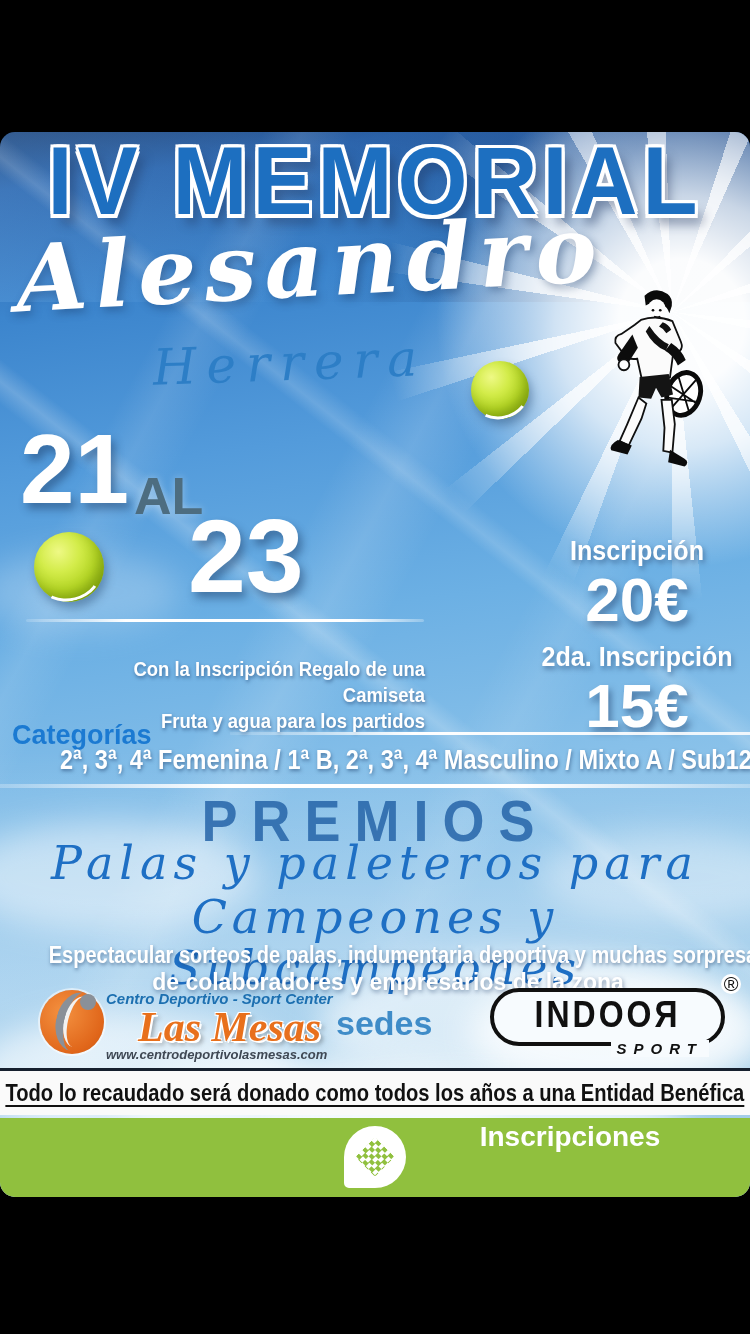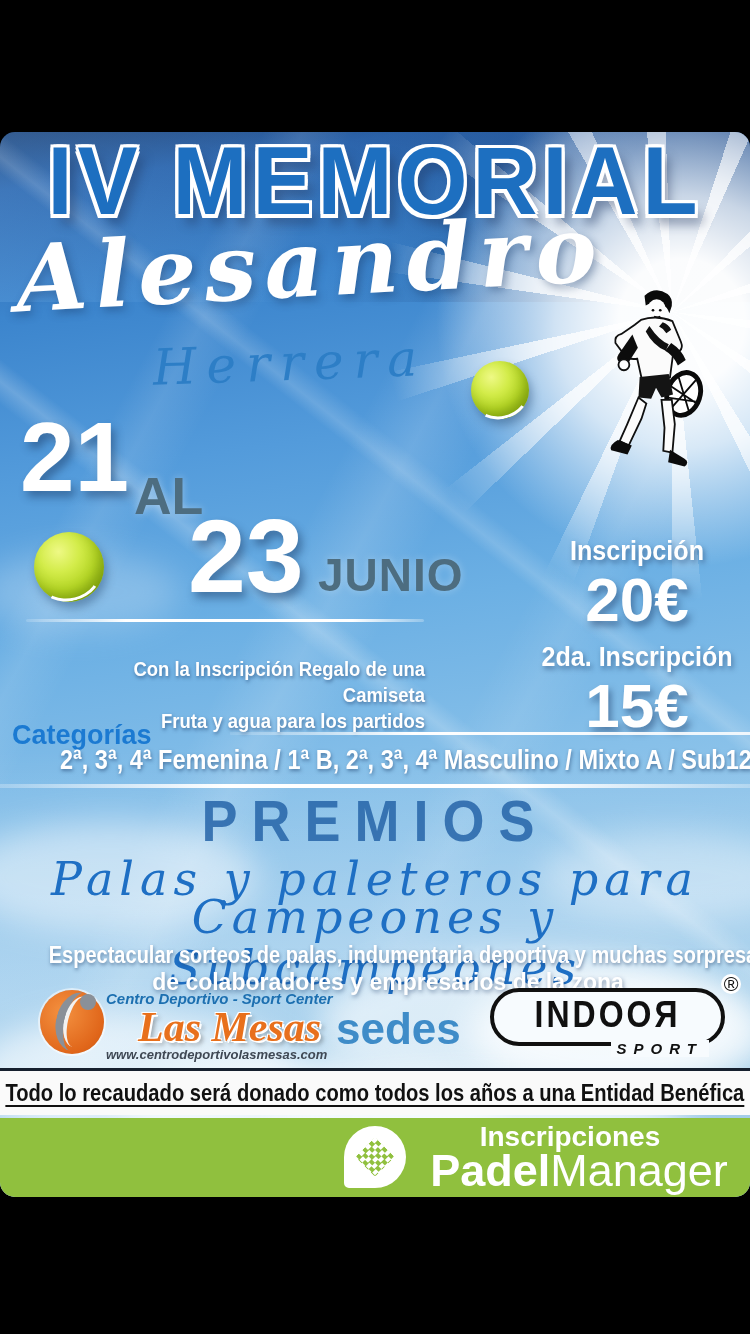--- a/index.html
+++ b/index.html
@@ -41,21 +41,21 @@
   .ball{position:absolute;z-index:2;border-radius:50%;
     background:radial-gradient(circle at 35% 28%,#eef985 0%,#d3ec4a 30%,#b5d626 56%,#8fb512 80%,#739305 100%);
     box-shadow:3px 6px 10px rgba(10,40,80,.35), inset -5px -7px 12px rgba(90,115,0,.35);}
   .ball::after{content:"";position:absolute;left:6%;top:28%;width:82%;height:62%;
     border:3px solid transparent;border-bottom-color:#fff;border-radius:50%;transform:rotate(-14deg);}
   .ball-1{left:471px;top:229px;width:58px;height:58px;}
   .ball-2{left:34px;top:400px;width:70px;height:70px;}
 
   .boy{left:598px;top:154px;width:110px;height:200px;}
 
-  .d-from{left:20px;top:276px;font-size:98px;font-weight:bold;color:#fff;line-height:1;
+  .d-from{left:20px;top:288px;font-size:98px;font-weight:bold;color:#fff;line-height:1;
     text-shadow:4px 6px 8px rgba(25,50,90,.45);}
   .d-al{left:134px;top:338px;font-size:52px;font-weight:bold;color:#4d6d80;line-height:1;
     text-shadow:0 0 8px rgba(255,255,255,.35);}
   .d-to{left:188px;top:372px;font-size:104px;font-weight:bold;color:#fff;line-height:1;
     text-shadow:4px 6px 8px rgba(25,50,90,.45);}
   .d-month{left:318px;top:420px;font-size:46px;font-weight:bold;color:#4d6d80;letter-spacing:1px;line-height:1;
     text-shadow:0 0 8px rgba(255,255,255,.3);}
   .rule-1{left:26px;top:487px;width:398px;height:3px;border-radius:2px;
     background:linear-gradient(90deg,rgba(255,255,255,.15),#fff 25%,#fff 82%,rgba(255,255,255,.25));}
 
@@ -72,21 +72,21 @@
   .cat-rule{left:230px;top:600px;width:520px;height:3px;
     background:linear-gradient(90deg,rgba(255,255,255,.1),#fff 35%,rgba(255,255,255,.85));}
   .cat-list{left:0;top:612px;width:750px;text-align:center;color:#fff;font-weight:bold;font-size:28px;
     transform:scaleX(.84);transform-origin:center;text-shadow:1px 2px 4px rgba(25,55,100,.5);white-space:nowrap;}
   .rule-2{left:0;top:652px;width:750px;height:4px;
     background:linear-gradient(90deg,rgba(255,255,255,.25),#fff 30%,#fff 70%,rgba(255,255,255,.3));}
 
   .premios-title{left:0;top:658px;width:750px;text-align:center;font-size:54px;font-weight:bold;
     letter-spacing:14px;color:rgba(38,100,168,.85);filter:blur(.6px);transform:scaleY(1.05);}
   .premios-s1{left:0;top:706px;width:750px;text-align:center;font-size:46px;letter-spacing:6px;
-    color:#1e6fc4;line-height:1.1;margin-top:16px;}
+    color:#1e6fc4;line-height:1.1;}
   .premios-s2{left:0;top:760px;width:750px;text-align:center;font-size:46px;letter-spacing:5px;
     color:#1e6fc4;line-height:1.1;}
 
   .raffle-1{left:0;top:810px;width:750px;text-align:center;color:#fff;font-weight:bold;font-size:23px;
     transform:scaleX(.87);transform-origin:center;white-space:nowrap;text-shadow:1px 2px 4px rgba(25,55,100,.5);}
   .raffle-2{left:13px;top:837px;width:750px;text-align:center;color:#fff;font-weight:bold;font-size:23px;
     text-shadow:1px 2px 4px rgba(25,55,100,.5);}
 
   .lm-icon{left:40px;top:858px;width:64px;height:64px;border-radius:50%;
     background:radial-gradient(circle at 35% 35%,#f49140,#e0661a 70%,#c75510);
@@ -95,21 +95,21 @@
     border-radius:50%;transform:rotate(14deg);}
   .lm-swoosh2{position:absolute;left:24px;top:6px;width:26px;height:52px;border-left:4px solid #f2f2f2;
     border-radius:50%;transform:rotate(14deg);}
   .lm-head{position:absolute;right:8px;top:4px;width:16px;height:16px;border-radius:50%;background:#8a9098;}
   .lm-text{left:106px;top:858px;width:230px;}
   .lm-tagline{font-size:15px;font-weight:bold;font-style:italic;color:#1c6fb0;white-space:nowrap;}
   .lm-name{font-family:"Liberation Serif", serif;font-style:italic;font-weight:bold;font-size:42px;
     line-height:40px;color:#e8701c;white-space:nowrap;
     text-shadow:2px 2px 0 #fff,-1px -1px 0 #fff,1px -1px 0 #fff,-1px 1px 0 #fff,4px 4px 4px rgba(60,60,60,.4);margin-left:32px;}
   .lm-url{font-size:13px;font-weight:bold;font-style:italic;color:#3f4854;white-space:nowrap;}
-  .sedes{left:336px;top:872px;font-size:44px;font-weight:bold;color:#3f8cc8;}
+  .sedes{left:336px;top:872px;font-size:34px;font-weight:bold;color:#3f8cc8;}
 
   .indoor{left:490px;top:856px;width:235px;height:58px;}
   .indoor-pill{position:absolute;inset:0;border:4px solid #101010;border-radius:31px;background:#f7fbfe;
     display:flex;align-items:center;justify-content:center;text-align:right;}
   .indoor-name{font-size:32px;font-weight:bold;letter-spacing:3px;color:#101010;transform:scaleY(1.15);margin-top:-6px;}
   .indoor-sport{position:absolute;right:16px;bottom:-11px;background:#f7fbfe;padding:0 6px;
     font-size:15px;font-weight:bold;font-style:italic;letter-spacing:7px;color:#101010;}
   .indoor-reg{position:absolute;right:-16px;top:-14px;font-size:20px;color:#101010;background:#fff;
     border-radius:50%;line-height:20px;width:20px;height:20px;text-align:center;}
 
@@ -179,21 +179,20 @@
     <path d="M68 150 l48 -5 7 34 -19 5 -9 -16 -8 18 -21 -2 z" fill="#141414"></path>
     <path d="M66 184 l-19 45 -12 27 15 7 21 -44 8 -25 z" fill="#fcfcfc" stroke="#101010" stroke-width="3"></path>
     <path d="M104 188 l5 46 -2 38 15 3 4 -47 -5 -40 z" fill="#fcfcfc" stroke="#101010" stroke-width="3"></path>
     <path d="M32 254 q-15 8 -11 17 l27 7 7 -15 z" fill="#0b0b0b"></path>
     <path d="M118 270 l-3 21 27 7 q9 -7 0 -13 z" fill="#0b0b0b"></path>
   </svg>
 
   <div class="layer d-from">21</div>
   <div class="layer d-al">AL</div>
   <div class="layer d-to">23</div>
-  <div class="layer d-month">JUNIO</div>
   <div class="layer rule-1"></div>
 
   <div class="layer price-col">
     <div class="price-label">Inscripción</div>
     <div class="price-value">20€</div>
     <div class="price-gap"></div>
     <div class="price-label">2da. Inscripción</div>
     <div class="price-value">15€</div>
   </div>
 
@@ -236,17 +235,14 @@
 
   <div class="layer charity">
     <span class="charity-text">Todo lo recaudado será donado como todos los años a una Entidad Benéfica</span>
   </div>
 
   <div class="layer footer">
     <div class="pm-icon">
       <div class="pm-diamonds"></div>
     </div>
     <div class="pm-inscr">Inscripciones</div>
-    <div class="pm-brand">
-      <span class="pm-bold">Padel</span><span class="pm-reg">Manager</span>
-    </div>
   </div>
 </div>
 
 </body></html>

